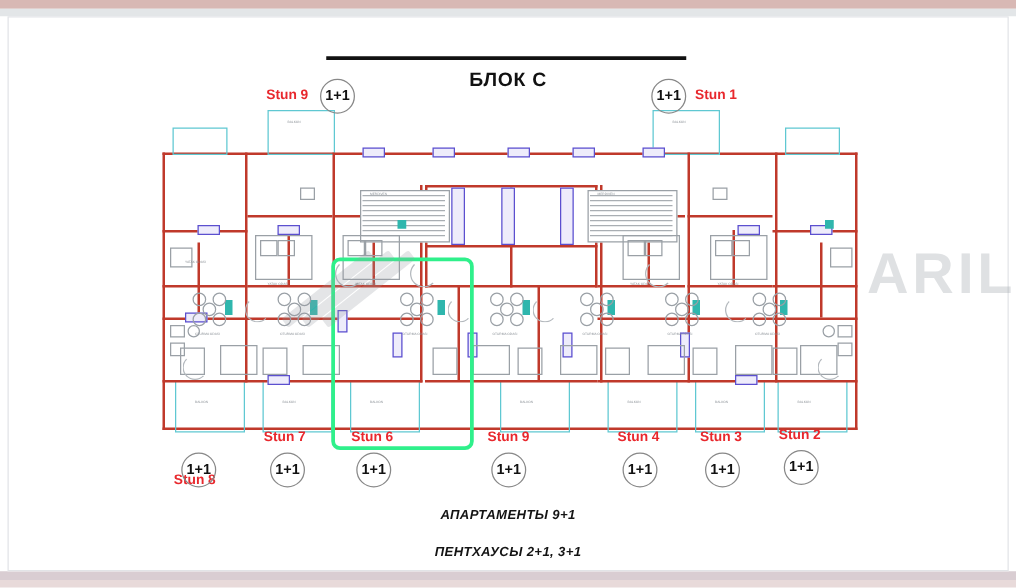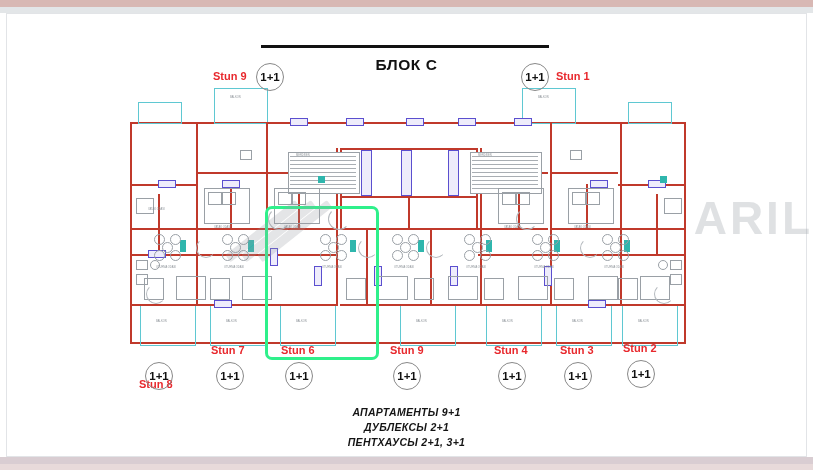--- a/index.html
+++ b/index.html
@@ -337,16 +337,15 @@
   <div class="stun" style="left:494px;top:344px;">Stun 4</div>
   <div class="circ" style="left:498px;top:362px;">1+1</div>
 
   <div class="stun" style="left:560px;top:344px;">Stun 3</div>
   <div class="circ" style="left:564px;top:362px;">1+1</div>
 
   <div class="stun" style="left:623px;top:342px;">Stun 2</div>
   <div class="circ" style="left:627px;top:360px;">1+1</div>
 
   <div class="legend" style="top:406px;">АПАРТАМЕНТЫ 9+1</div>
-  <div class="legend" style="top:421px;">ДУБЛЕКСЫ 2+1</div>
   <div class="legend" style="top:436px;">ПЕНТХАУСЫ 2+1, 3+1</div>
 
 </div>
 
 </body></html>

